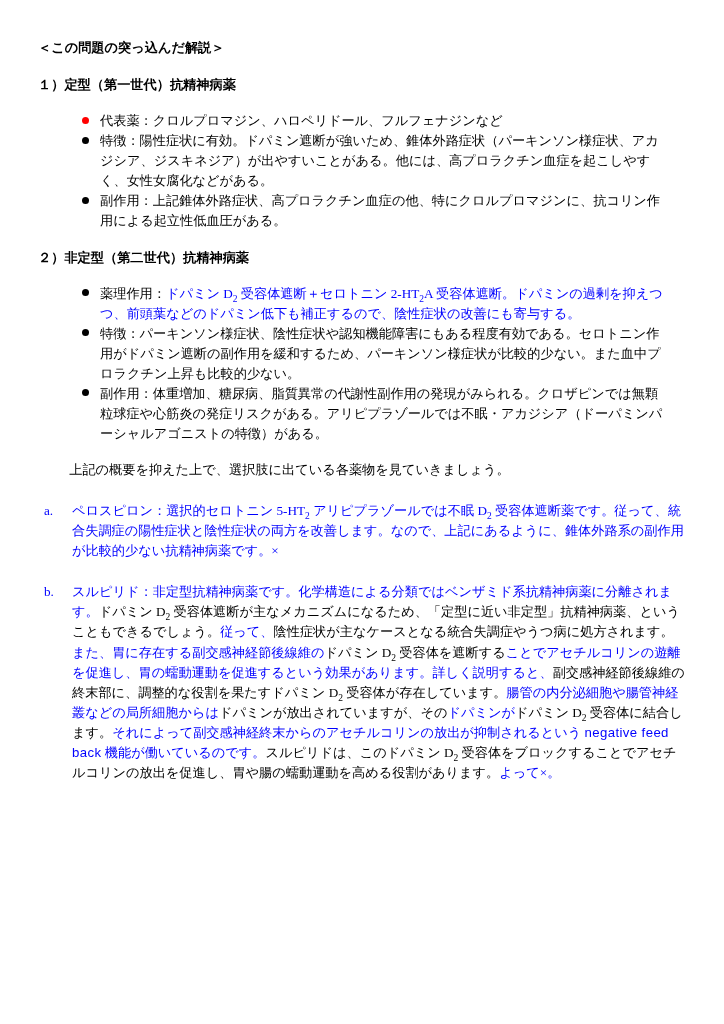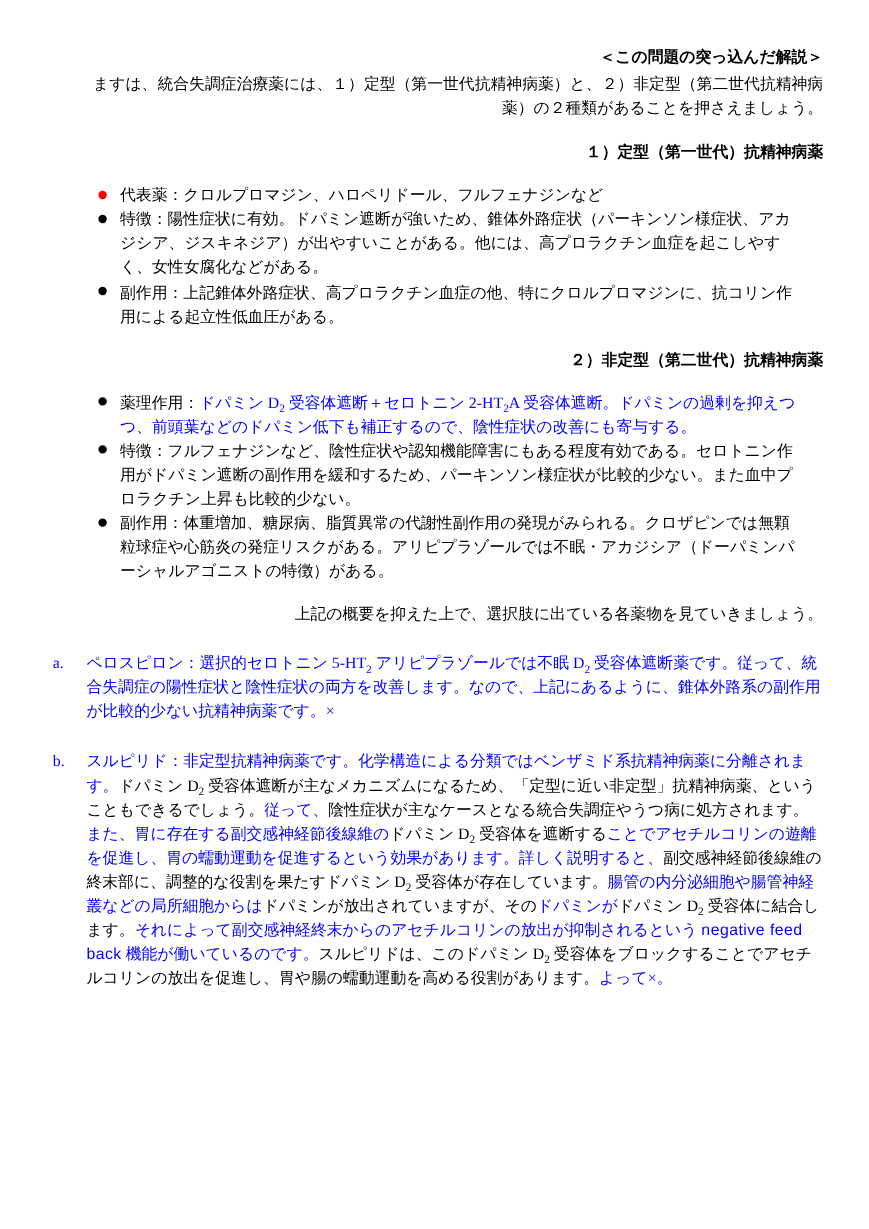--- a/index.html
+++ b/index.html
@@ -17,21 +17,20 @@
     position: relative;
     overflow: hidden;
   }
   .page {
     padding: 38px 38px 10px 38px;
     box-sizing: border-box;
     width: 724px;
   }
   .blk {
     margin: 0;
-    text-align: right;
   }
   .heading {
     font-weight: bold;
     margin: 0;
   }
   .red { color: #000000; }
   .blue { color: #0000ff; }
   .black { color: #000000; }
   .intro {
     margin-top: 2px;
@@ -98,33 +97,32 @@
     letter-spacing: 0.4px;
   }
 </style>
 </head>
 <body>
 
 <div class="page">
 
   <div class="blk heading black">＜この問題の突っ込んだ解説＞</div>
 
-  <div class="blk intro black">ますは、統合失調症治療薬には、１）定型（第一世代抗精神病薬）と、２）非定型（第二世代抗精神病薬）の２種類があることを押さえましょう。</div>
 
   <div id="sections">
       <div class="blk heading red sec-title">１）定型（第一世代）抗精神病薬</div>
       <ul class="bullets">
         <li class="dot-red"><span class="dot"></span><span class="black">代表薬：</span><span class="red">クロルプロマジン、ハロペリドール、フルフェナジンなど</span></li>
         <li class="dot-black"><span class="dot"></span><span class="black">特徴：陽性症状に有効。</span><span class="red">ドパミン遮断が強いため、錐体外路症状（パーキンソン様症状、アカジシア、ジスキネジア）が出やすいことがある。</span><span class="black">他には、高プロラクチン血症を起こしやすく、女性女腐化などがある。</span></li>
         <li class="dot-black"><span class="dot"></span><span class="black">副作用：上記錐体外路症状、高プロラクチン血症の他、特にクロルプロマジンに、抗コリン作用による起立性低血圧がある。</span></li>
       </ul>
       <div class="blk heading red sec-title2">２）非定型（第二世代）抗精神病薬</div>
       <ul class="bullets">
         <li class="dot-black"><span class="dot"></span><span class="black">薬理作用：</span><span class="blue">ドパミン D</span><sub class="blue">2</sub><span class="blue"> 受容体遮断＋セロトニン 2-HT</span><sub class="blue">2</sub><span class="blue">A 受容体遮断。ドパミンの過剰を抑えつつ、前頭葉などのドパミン低下も補正するので、陰性症状の改善にも寄与する。</span></li>
-        <li class="dot-black"><span class="dot"></span><span class="black">特徴：フルフェナジンなど、</span><span class="red">陰性症状や認知機能障害にもある程度有効である。セロトニン作用がドパミン遮断の副作用を緩和するため、パーキンソン様症状が比較的少ない。また血中プロラクチン上昇も比較的少ない。</span></li>
+        <li class="dot-black"><span class="dot"></span><span class="black">特徴：パーキンソン様症状、</span><span class="red">陰性症状や認知機能障害にもある程度有効である。セロトニン作用がドパミン遮断の副作用を緩和するため、パーキンソン様症状が比較的少ない。また血中プロラクチン上昇も比較的少ない。</span></li>
         <li class="dot-black"><span class="dot"></span><span class="black">副作用：体重増加、糖尿病、脂質異常の代謝性副作用の発現がみられる。クロザピンでは無顆粒球症や心筋炎の発症リスクがある。アリピプラゾールでは不眠・アカジシア（ドーパミンパーシャルアゴニストの特徴）がある。</span></li>
       </ul>
     </div>
 
   <div class="blk closing black">上記の概要を抑えた上で、選択肢に出ている各薬物を見ていきましょう。</div>
 
   <ul class="qa-list" id="answers">
       <li class="qa-item"><span class="marker">a.</span><span class="blue">ペロスピロン：選択的セロトニン 5-HT</span><sub class="blue">2</sub><span class="blue"> アリピプラゾールでは不眠 D</span><sub class="blue">2</sub><span class="blue"> 受容体遮断薬です。従って、統合失調症の陽性症状と陰性症状の両方を改善します。なので、上記にあるように、錐体外路系の副作用が比較的少ない抗精神病薬です。×</span></li>
       <li class="qa-item"><span class="marker">b.</span><span class="blue">スルピリド：非定型抗精神病薬です。化学構造による分類ではベンザミド系抗精神病薬に分離されます。</span><span class="red">ドパミン D</span><sub class="red">2</sub><span class="red"> 受容体遮断が主なメカニズムになるため、「定型に近い非定型」抗精神病薬、ということもできるでしょう。</span><span class="blue">従って、</span><span class="red">陰性症状が主なケースとなる統合失調症やうつ病に処方されます。</span><span class="blue">また、胃に存在する副交感神経節後線維の</span><span class="red">ドパミン D</span><sub class="red">2</sub><span class="red"> 受容体を遮断する</span><span class="blue">ことでアセチルコリンの遊離を促進し、胃の蠕動運動を促進するという効果があります。詳しく説明すると、</span><span class="red">副交感神経節後線維の終末部に、調整的な役割を果たす</span><span class="red">ドパミン D</span><sub class="red">2</sub><span class="red"> 受容体が存在しています。</span><span class="blue">腸管の内分泌細胞や腸管神経叢などの局所細胞からは</span><span class="red">ドパミンが放出されていますが、その</span><span class="blue">ドパミンが</span><span class="red">ドパミン D</span><sub class="red">2</sub><span class="red"> 受容体に結合します。</span><span class="blue">それによって副交感神経終末からのアセチルコリンの放出が抑制されるという </span><span class="nfb blue">negative feed back</span><span class="blue"> 機能が働いているのです。</span><span class="red">スルピリドは、この</span><span class="red">ドパミン D</span><sub class="red">2</sub><span class="red"> 受容体をブロックすることでアセチルコリンの放出を促進し、胃や腸の蠕動運動を高める役割があります。</span><span class="blue">よって×。</span></li>
     </ul>

